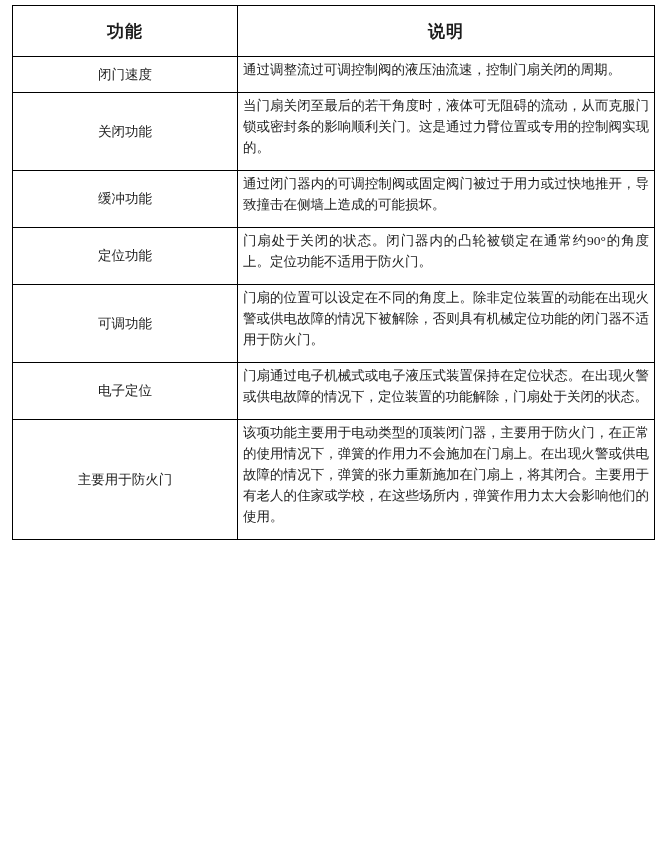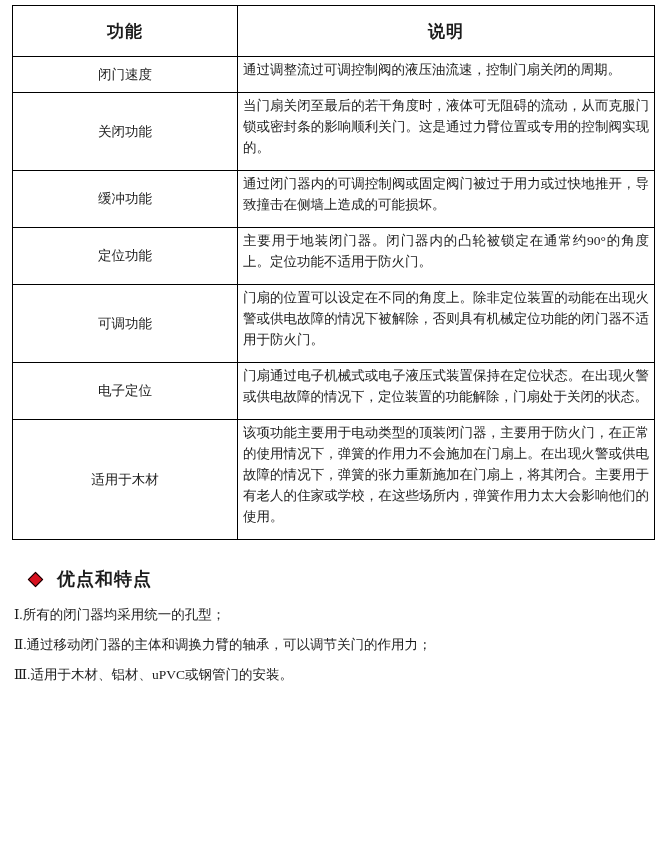--- a/index.html
+++ b/index.html
@@ -109,43 +109,32 @@
       <tr>
         <td class="func-cell">关闭功能</td>
         <td class="desc-cell">当门扇关闭至最后的若干角度时，液体可无阻碍的流动，从而克服门锁或密封条的影响顺利关门。这是通过力臂位置或专用的控制阀实现的。</td>
       </tr>
       <tr>
         <td class="func-cell">缓冲功能</td>
         <td class="desc-cell">通过闭门器内的可调控制阀或固定阀门被过于用力或过快地推开，导致撞击在侧墙上造成的可能损坏。</td>
       </tr>
       <tr>
         <td class="func-cell">定位功能</td>
-        <td class="desc-cell">主要用于地装闭门器。闭门器内的凸轮被锁定在通常约90°的角度上。定位功能不适用于防火门。</td>
+        <td class="desc-cell">门扇处于关闭的状态。闭门器内的凸轮被锁定在通常约90°的角度上。定位功能不适用于防火门。</td>
       </tr>
       <tr>
         <td class="func-cell">可调功能</td>
         <td class="desc-cell">门扇的位置可以设定在不同的角度上。除非定位装置的动能在出现火警或供电故障的情况下被解除，否则具有机械定位功能的闭门器不适用于防火门。</td>
       </tr>
       <tr>
         <td class="func-cell">电子定位</td>
         <td class="desc-cell">门扇通过电子机械式或电子液压式装置保持在定位状态。在出现火警或供电故障的情况下，定位装置的功能解除，门扇处于关闭的状态。</td>
       </tr>
       <tr>
-        <td class="func-cell">适用于木材</td>
+        <td class="func-cell">主要用于防火门</td>
         <td class="desc-cell">该项功能主要用于电动类型的顶装闭门器，主要用于防火门，在正常的使用情况下，弹簧的作用力不会施加在门扇上。在出现火警或供电故障的情况下，弹簧的张力重新施加在门扇上，将其闭合。主要用于有老人的住家或学校，在这些场所内，弹簧作用力太大会影响他们的使用。</td>
       </tr>
     </tbody>
   </table>
 
-  <div class="section section-advantages">
-    <div class="section-heading">
-      <span class="diamond"></span>
-      <span class="section-title">优点和特点</span>
-    </div>
-    <ul class="item-list">
-      <li>Ⅰ.所有的闭门器均采用统一的孔型；</li>
-      <li>Ⅱ.通过移动闭门器的主体和调换力臂的轴承，可以调节关门的作用力；</li>
-      <li>Ⅲ.适用于木材、铝材、uPVC或钢管门的安装。</li>
-    </ul>
-  </div>
 
 
 </div>
 
 </body></html>

